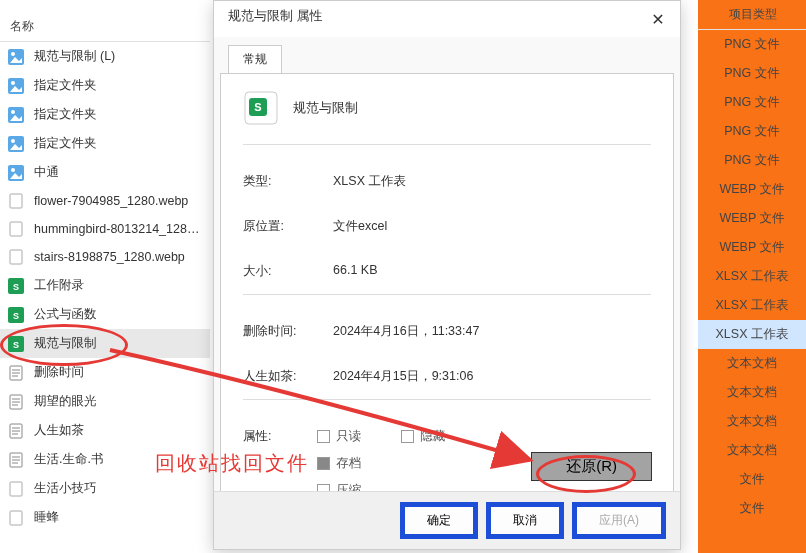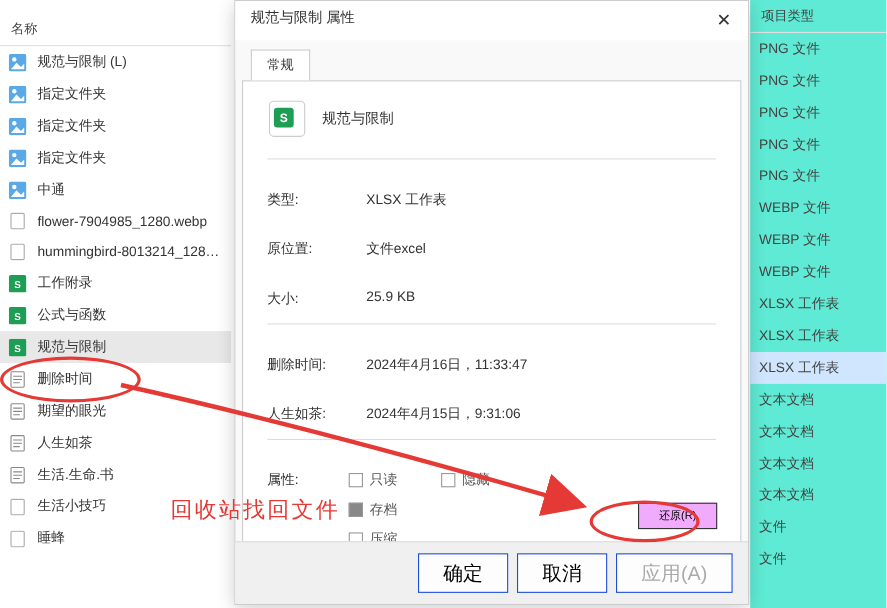--- a/index.html
+++ b/index.html
@@ -5,21 +5,21 @@
     * { box-sizing: border-box; margin: 0; padding: 0; }
     body { font-family: "Microsoft YaHei", sans-serif; font-size: 13px; color: #333; background: #fff; width: 806px; height: 553px; position: relative; overflow: hidden; }
     
     .file-list { position: absolute; left: 0; top: 12px; width: 210px; height: 100%; background: #fff; }
     .col-header { padding: 6px 8px 6px 10px; color: #444; border-bottom: 1px solid #e0e0e0; font-size: 12px; }
     .file-row { display: flex; align-items: center; padding: 6px 8px; gap: 10px; cursor: default; }
     .file-row.selected { background: #e8e8e8; }
     .file-icon { width: 16px; height: 16px; flex-shrink: 0; display: flex; align-items: center; justify-content: center; }
     .file-name { white-space: nowrap; overflow: hidden; text-overflow: ellipsis; font-size: 12.5px; }
     
-    .type-col { position: absolute; right: 0; top: 0; width: 124px; height: 100%; background: #5eead4; }
+    .type-col { position: absolute; right: 0; top: 0; width: 108px; height: 100%; background: #f97316; text-align: center; }
     .type-row { padding: 6px 8px; font-size: 12.5px; color: #444; white-space: nowrap; }
     .type-row.selected { background: #d0e6ff; }
     
     .dialog { position: absolute; left: 213px; top: 0; width: 468px; height: 550px; background: #f9f9f9; border: 1px solid #ccc; box-shadow: 0 4px 16px rgba(0,0,0,0.2); }
     .dialog-titlebar { display: flex; justify-content: space-between; align-items: flex-start; padding: 6px 8px 6px 14px; background: #fff; }
     .close-btn { width: 28px; height: 24px; display: flex; align-items: center; justify-content: center; cursor: pointer; font-size: 16px; }
     
     .tab-strip { padding: 8px 14px 0 14px; background: #f9f9f9; }
     .tab { display: inline-block; padding: 5px 14px; background: #fff; border: 1px solid #ccc; border-bottom: none; font-size: 12px; }
     
@@ -30,24 +30,24 @@
     .prop-row { display: flex; margin-bottom: 10px; font-size: 12.5px; margin-top: 28px; }
     .prop-label { width: 90px; color: #333; }
     .prop-value { flex: 1; color: #333; }
     .divider { border: none; border-top: 1px solid #ddd; margin: 14px 0; }
     
     .attrs { display: flex; flex-wrap: wrap; gap: 10px 40px; margin-left: 90px; }
     .chk-item { display: flex; align-items: center; gap: 6px; font-size: 12.5px; color: #555; }
     .chk { width: 13px; height: 13px; border: 1px solid #999; background: #fff; }
     .chk.checked { background: #888; }
     
-    .restore-btn { position: absolute; right: 28px; bottom: 68px; padding: 4px 18px; border: 1.5px solid #333; background: #f0abfc; font-size: 10px; cursor: pointer; }
+    .restore-btn { position: absolute; right: 28px; bottom: 68px; padding: 4px 34px; border: 1.5px solid #333; background: #a3a3a3; font-size: 15px; cursor: pointer; }
     
     .dialog-footer { position: absolute; bottom: 0; left: 0; right: 0; padding: 10px 14px; background: #f0f0f0; border-top: 1px solid #ddd; display: flex; justify-content: flex-end; gap: 8px; }
-    .dlg-btn { padding: 5px 22px; border: 1px solid #1d4ed8; background: #fdfdfd; font-size: 18px; cursor: pointer; }
+    .dlg-btn { padding: 5px 22px; border: 5px solid #1d4ed8; background: #fdfdfd; font-size: 12px; cursor: pointer; }
     .dlg-btn.disabled { color: #aaa; cursor: default; }
     
     .oval { position: absolute; border: 3px solid #e53935; border-radius: 50%; pointer-events: none; }
     .oval1 { left: 0px; top: 324px; width: 128px; height: 42px; }
     .oval2 { left: 536px; top: 455px; width: 100px; height: 38px; }
     .arrow-svg { position: absolute; left: 90px; top: 330px; pointer-events: none; }
     .annotation { position: absolute; left: 155px; top: 450px; font-size: 20px; color: #e53935; font-weight: 400; pointer-events: none; letter-spacing: 2px; }
   </style>
 </head>
 <body>
@@ -113,20 +113,28 @@
         </span>
         <span class="file-name">flower-7904985_1280.webp</span>
       </div>
       <div class="file-row">
         <span class="file-icon">
           <svg width="16" height="16">
             <rect x="2" y="1" width="12" height="14" rx="1" fill="#fff" stroke="#aaa"></rect>
           </svg>
         </span>
         <span class="file-name">hummingbird-8013214_1280.web</span>
+      </div>
+      <div class="file-row">
+        <span class="file-icon">
+          <svg width="16" height="16">
+            <rect x="2" y="1" width="12" height="14" rx="1" fill="#fff" stroke="#aaa"></rect>
+          </svg>
+        </span>
+        <span class="file-name">stairs-8198875_1280.webp</span>
       </div>
       <div class="file-row">
         <span class="file-icon">
           <svg width="16" height="16">
             <rect width="16" height="16" rx="2" fill="#1d9e54"></rect>
             <text x="8" y="12" font-size="9" fill="#fff" text-anchor="middle" font-weight="bold">S</text>
           </svg>
         </span>
         <span class="file-name">工作附录</span>
       </div>
@@ -257,21 +265,21 @@
     <div class="prop-row">
         <span class="prop-label">类型:</span>
         <span class="prop-value">XLSX 工作表</span>
       </div>
     <div class="prop-row">
         <span class="prop-label">原位置:</span>
         <span class="prop-value">文件excel</span>
       </div>
     <div class="prop-row">
         <span class="prop-label">大小:</span>
-        <span class="prop-value">25.9 KB</span>
+        <span class="prop-value">66.1 KB</span>
       </div>
     <hr class="divider">
     <div class="prop-row">
         <span class="prop-label">删除时间:</span>
         <span class="prop-value">2024年4月16日，11:33:47</span>
       </div>
     <div class="prop-row">
         <span class="prop-label">人生如茶:</span>
         <span class="prop-value">2024年4月15日，9:31:06</span>
       </div>

